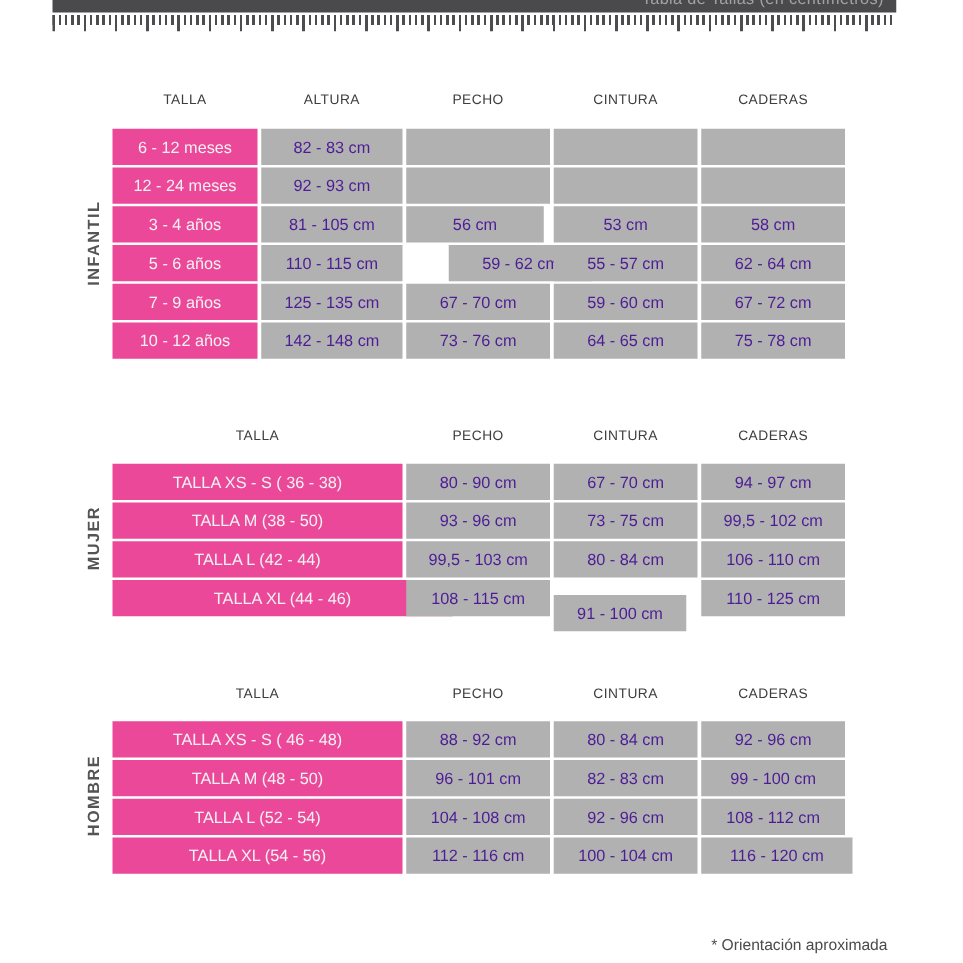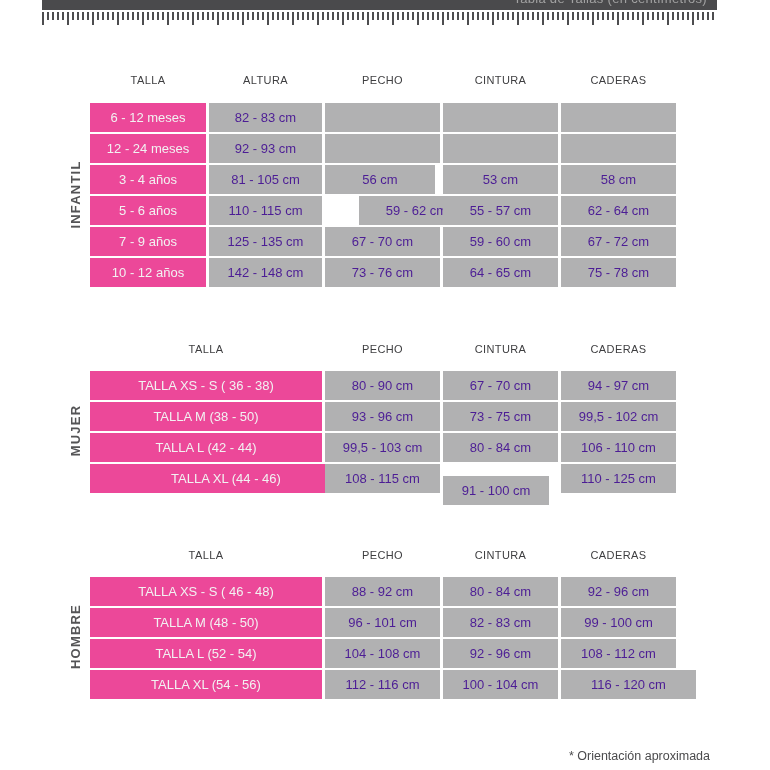--- a/index.html
+++ b/index.html
@@ -135,20 +135,20 @@
         <div class="row-cell cell-light" style="left: 235px; width: 115px; top: 59px;">96 - 101 cm</div>
         <div class="row-cell cell-light" style="left: 353px; width: 115px; top: 59px;">82 - 83 cm</div>
         <div class="row-cell cell-light" style="left: 471px; width: 115px; top: 59px;">99 - 100 cm</div>
         <div class="row-cell cell-dark" style="left: 0px; width: 232px; top: 90px;">TALLA L (52 - 54)</div>
         <div class="row-cell cell-light" style="left: 235px; width: 115px; top: 90px;">104 - 108 cm</div>
         <div class="row-cell cell-light" style="left: 353px; width: 115px; top: 90px;">92 - 96 cm</div>
         <div class="row-cell cell-light" style="left: 471px; width: 115px; top: 90px;">108 - 112 cm</div>
         <div class="row-cell cell-dark" style="left: 0px; width: 232px; top: 121px;">TALLA XL (54 - 56)</div>
         <div class="row-cell cell-light" style="left: 235px; width: 115px; top: 121px;">112 - 116 cm</div>
         <div class="row-cell cell-light" style="left: 353px; width: 115px; top: 121px;">100 - 104 cm</div>
-        <div class="row-cell cell-light" style="left: 471px; width: 135px; top: 121px;">116 - 120 cm</div>
+        <div class="row-cell cell-light" style="left: 471px; width: 121px; top: 121px;">116 - 120 cm</div>
       </div>
       <div class="group-label" style="left: 15px; top: 629px;">HOMBRE</div>
     </div>
 
   <div class="footer">* Orientación aproximada</div>
 
 </div>
 
 </body></html>

